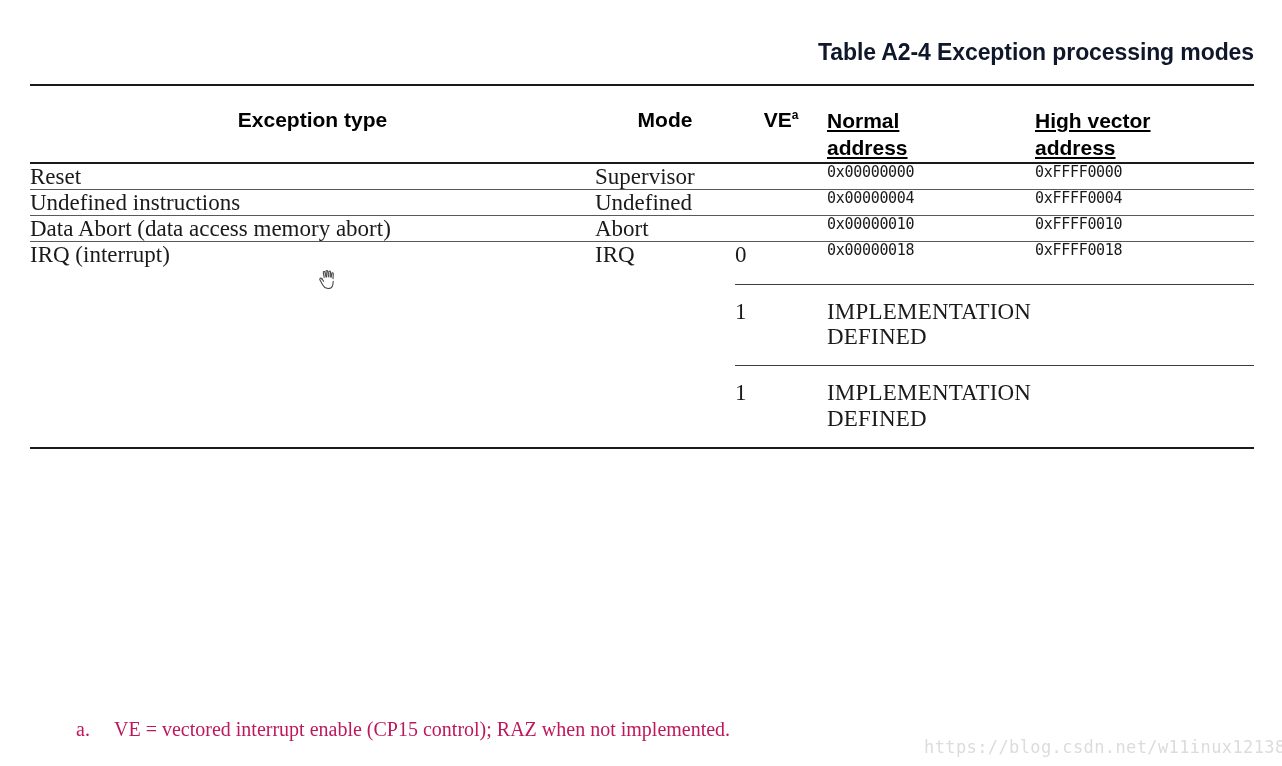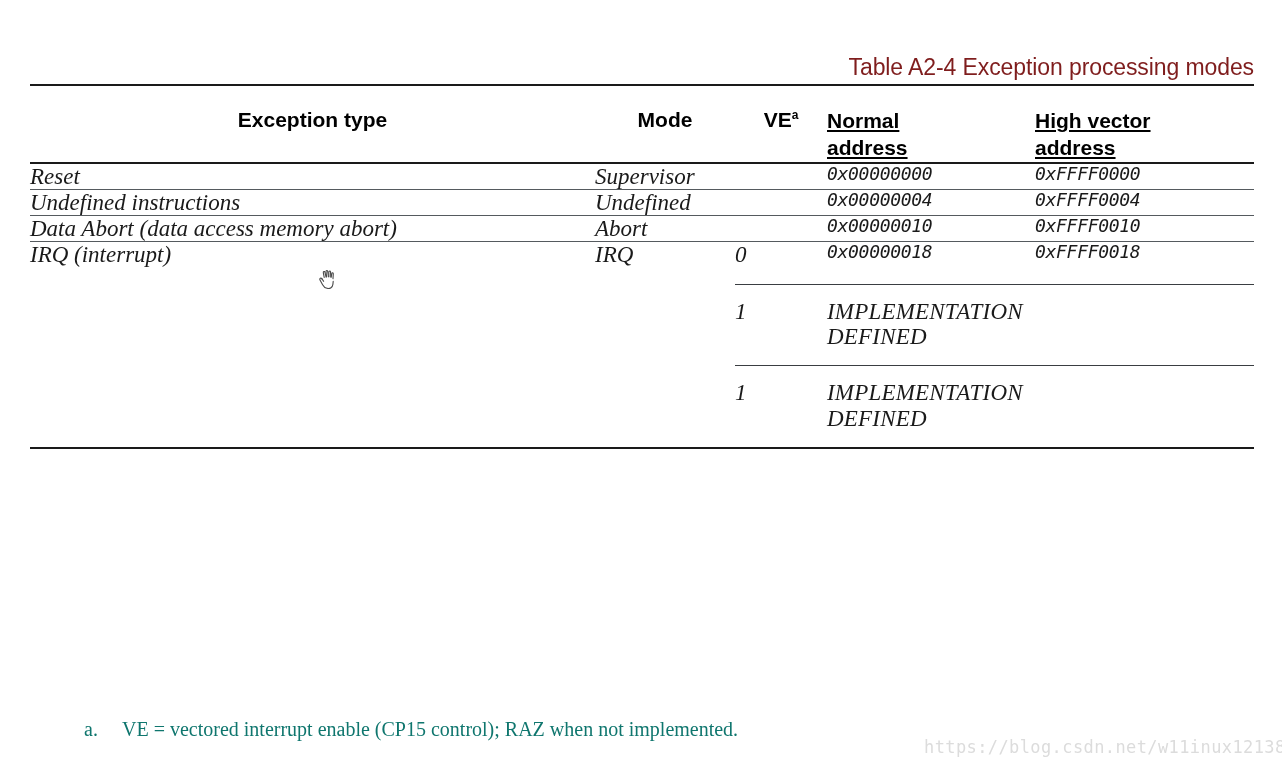--- a/index.html
+++ b/index.html
@@ -12,26 +12,26 @@
     height: 766px;
     position: relative;
     font-family: "Liberation Serif", serif;
     color: #1a1a1a;
     overflow: hidden;
   }
 
   
   .table-title {
     position: absolute;
-    top: 54px;
+    top: 39px;
     right: 28px;
     font-family: "Liberation Sans", sans-serif;
-    font-weight: normal;
+    font-weight: bold;
     font-size: 23px;
-    color: #7f1d1d;
+    color: #0f172a;
     letter-spacing: -0.1px;
     white-space: nowrap;
   }
 
   
   .table-wrap {
     position: absolute;
     left: 30px;
     top: 84px;
     width: 1224px;
@@ -76,21 +76,20 @@
     font-weight: bold;
   }
 
   
   tbody td {
     font-size: 23px;
     line-height: 1.1;
     border-bottom: 1.6px solid #555a5e;
     padding-top: 14px;
     padding-bottom: 16px;
-    font-style: italic;
   }
   tbody tr.sub-first td {
     border-bottom: none;
     padding-bottom: 16px;
   }
   tbody tr.sub-second td {
     border-bottom: 1.6px solid #3a3e42;
     padding-top: 14px;
     padding-bottom: 16px;
   }
@@ -99,39 +98,38 @@
   }
   tbody tr.sub-second td.rule-start {
     border-top: 1.6px solid #3a3e42;
   }
   tbody tr.last-row td {
     border-bottom: 2.5px solid #1a1a1a;
   }
 
   .mono {
     font-family: "DejaVu Sans Mono", monospace;
-    font-size: 18px;
+    font-size: 15px;
     letter-spacing: -0.3px;
   }
   .smallcaps {
     font-variant: small-caps;
     font-size: 23px;
     letter-spacing: 0.2px;
   }
   .ve-val { font-size: 23px; }
 
   
   .footnote {
     position: absolute;
     left: 76px;
     top: 718px;
     font-size: 20px;
-    color: #0f766e;
+    color: #be185d;
     white-space: nowrap;
-    margin-left: 8px;
   }
   .footnote .fn-mark {
     display: inline-block;
     width: 38px;
   }
 
   
   .watermark {
     position: absolute;
     left: 924px;

